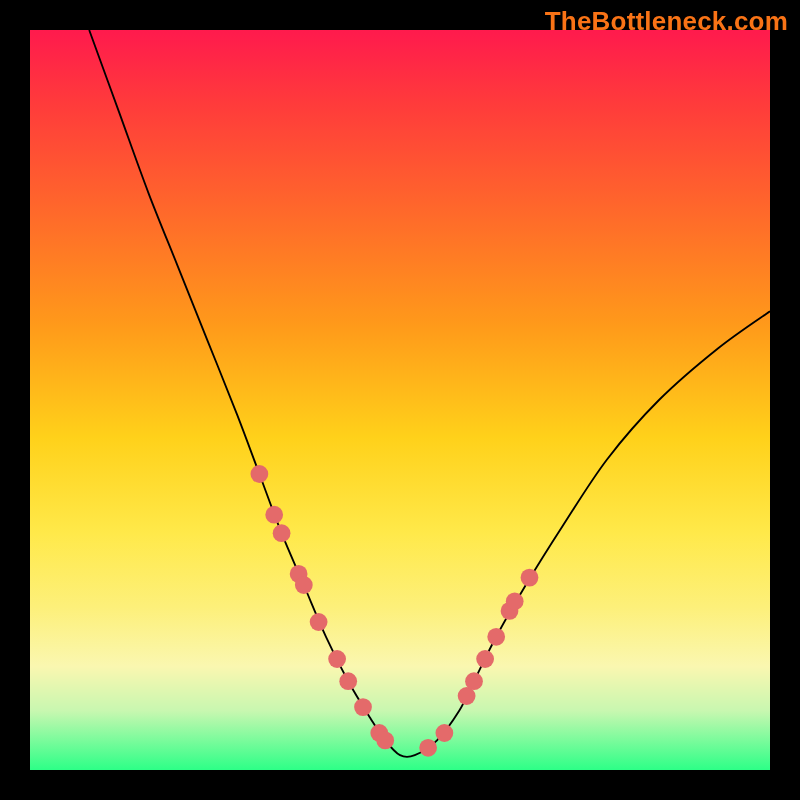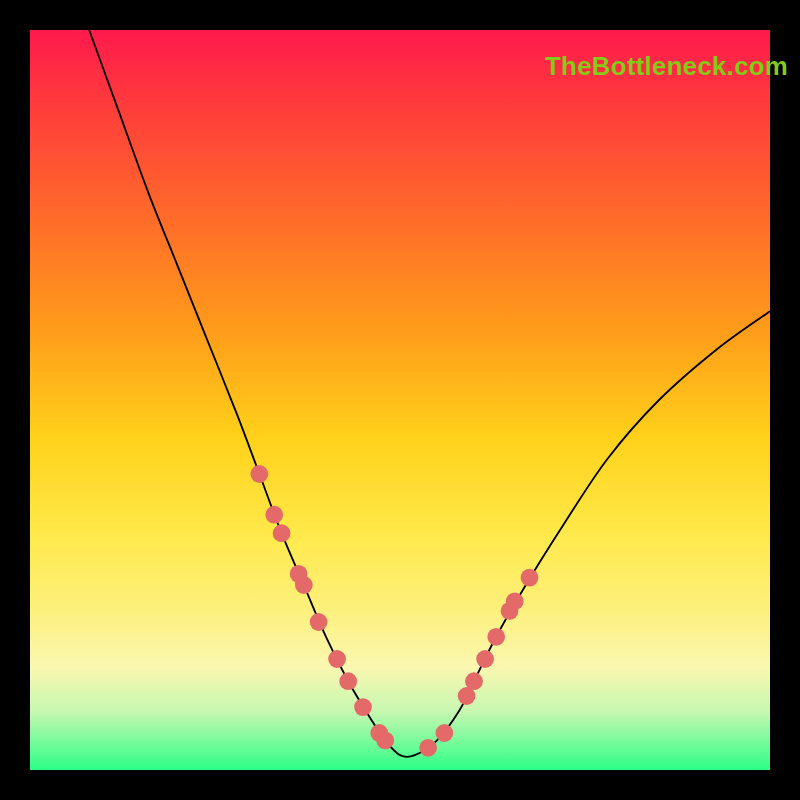--- a/index.html
+++ b/index.html
@@ -34,24 +34,23 @@
       #faf7b0 86%,
       #c8f7b0 92%,
       #2dff87 100%);
   }
   .watermark {
     position: absolute;
     top: 6px;
     right: 12px;
     font-size: 26px;
     font-weight: 600;
-    color: #84cc16;
+    color: #f97316;
     letter-spacing: 0.2px;
     user-select: none;
-    margin-top: 45px;
   }
   svg.curve {
     position: absolute;
     left: 0;
     top: 0;
     width: 740px;
     height: 740px;
     overflow: visible;
   }
 </style>

